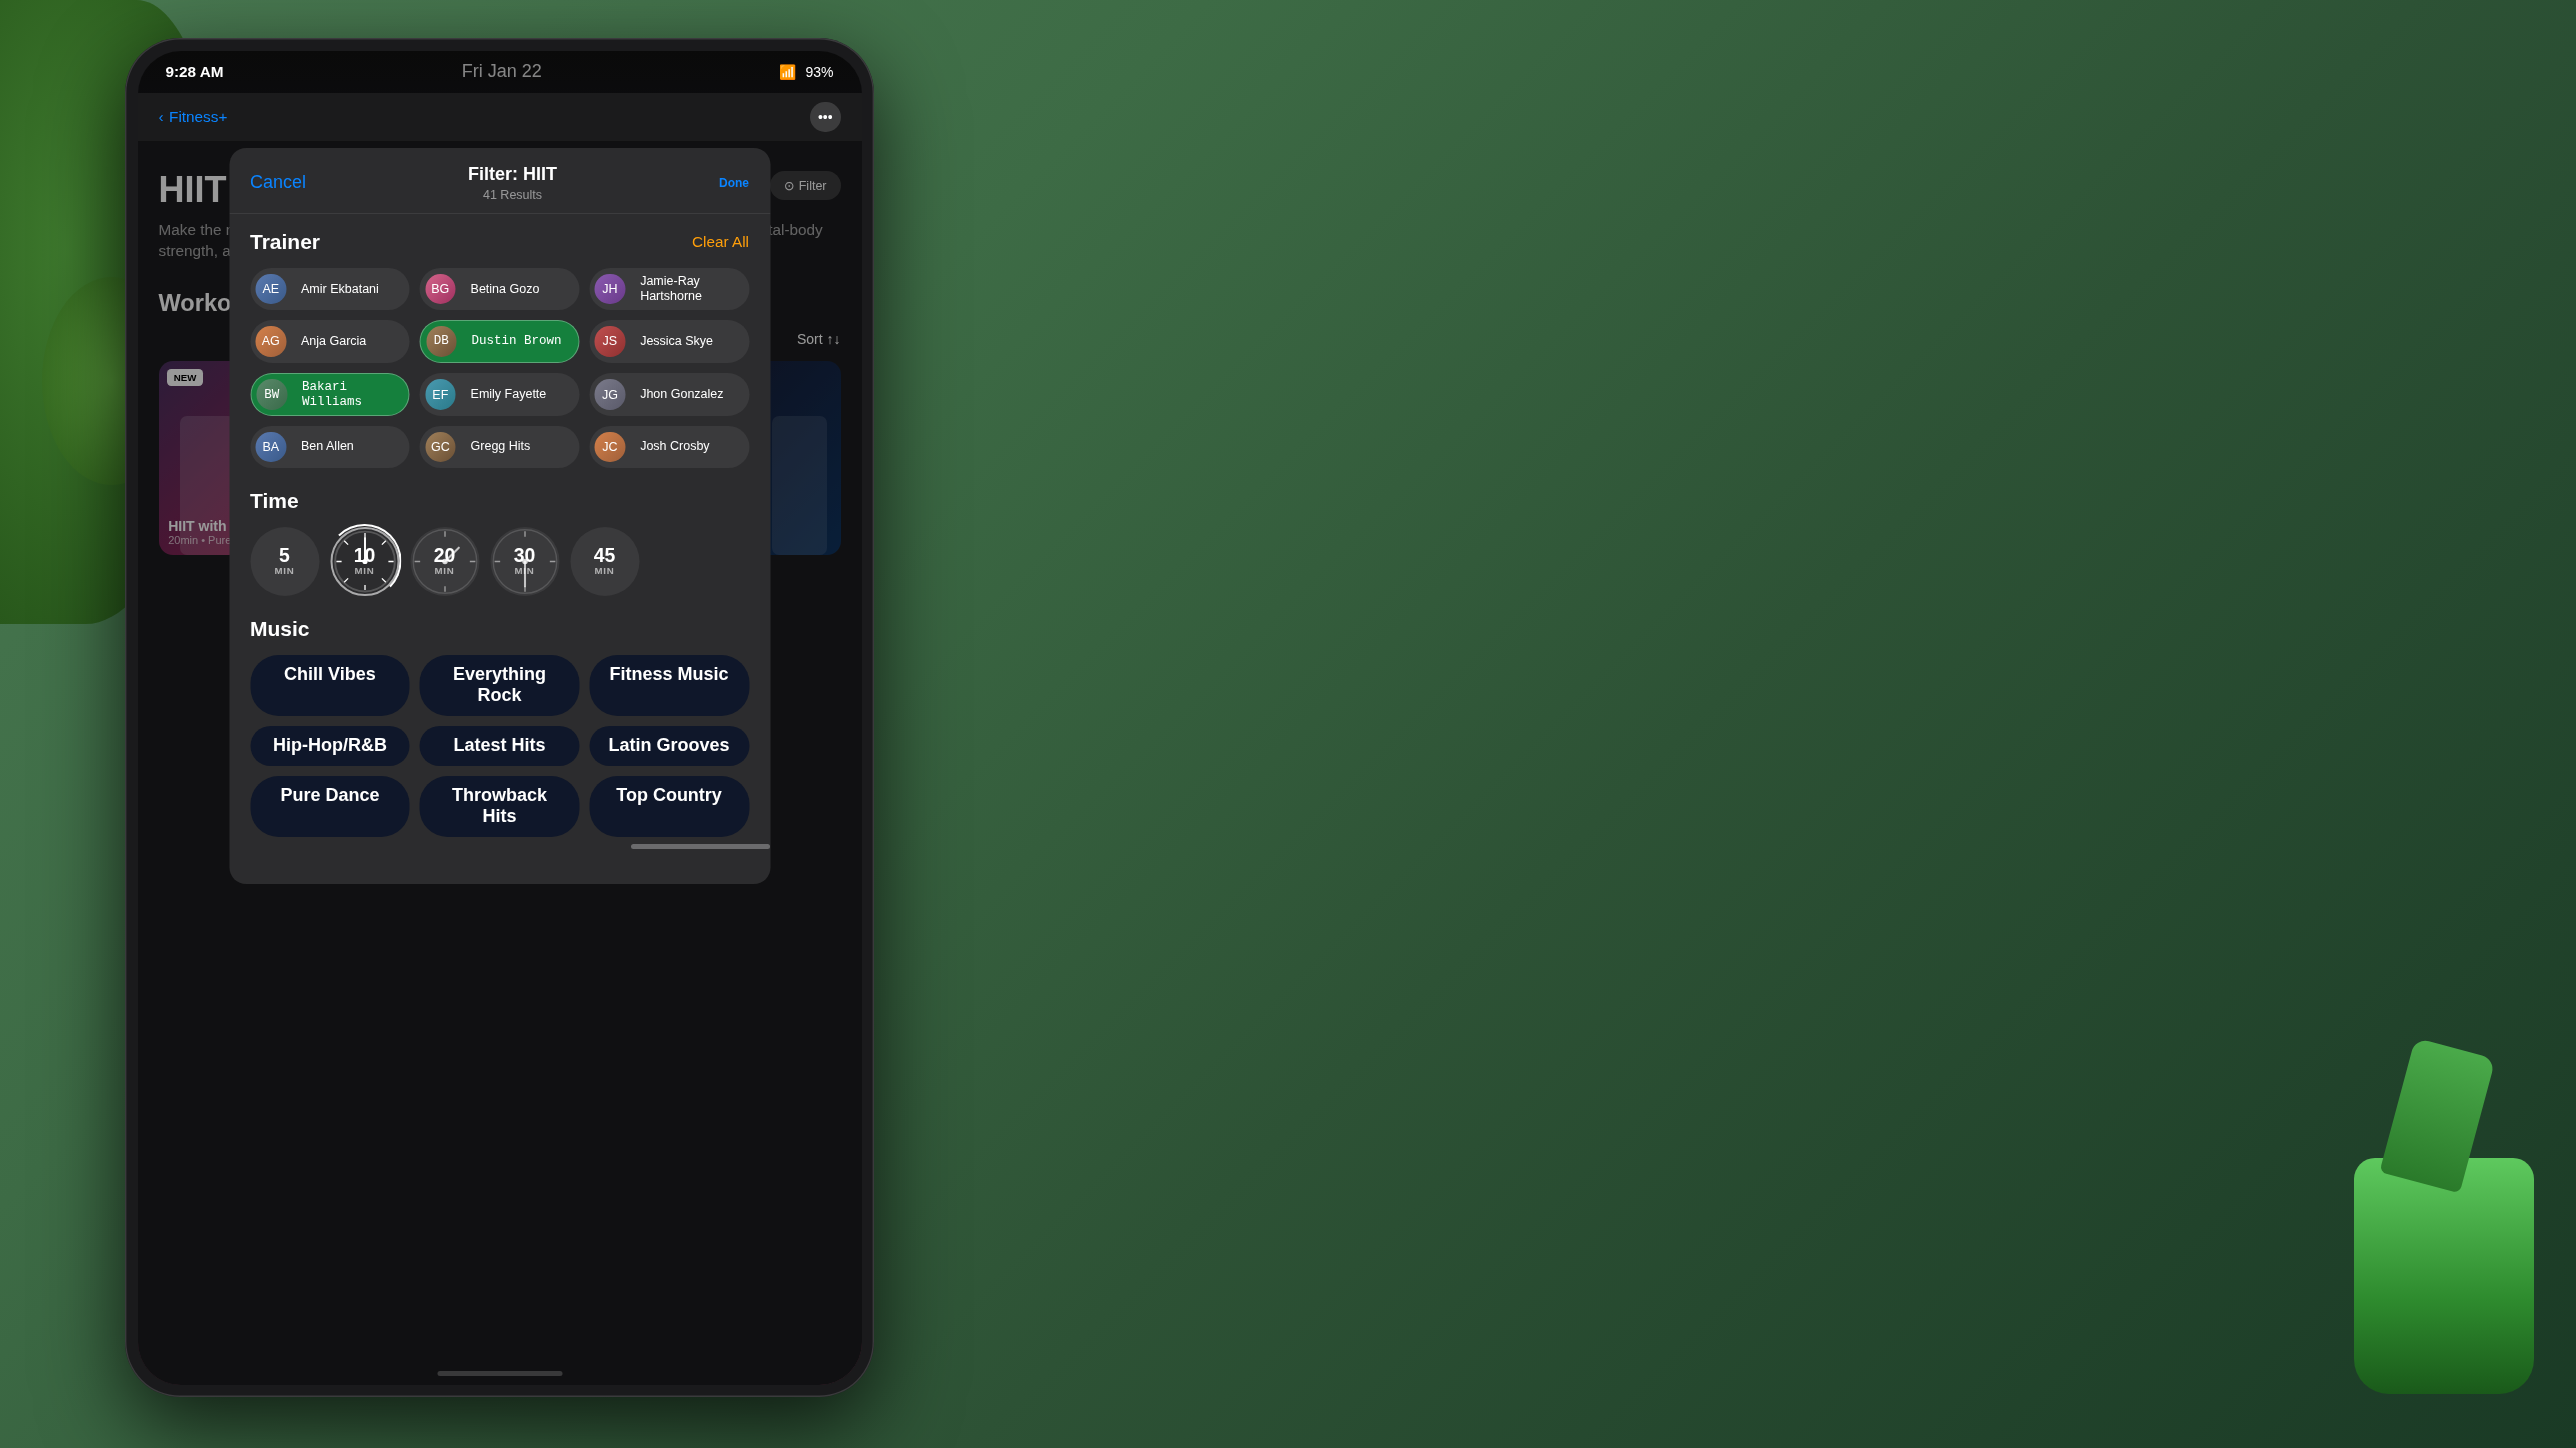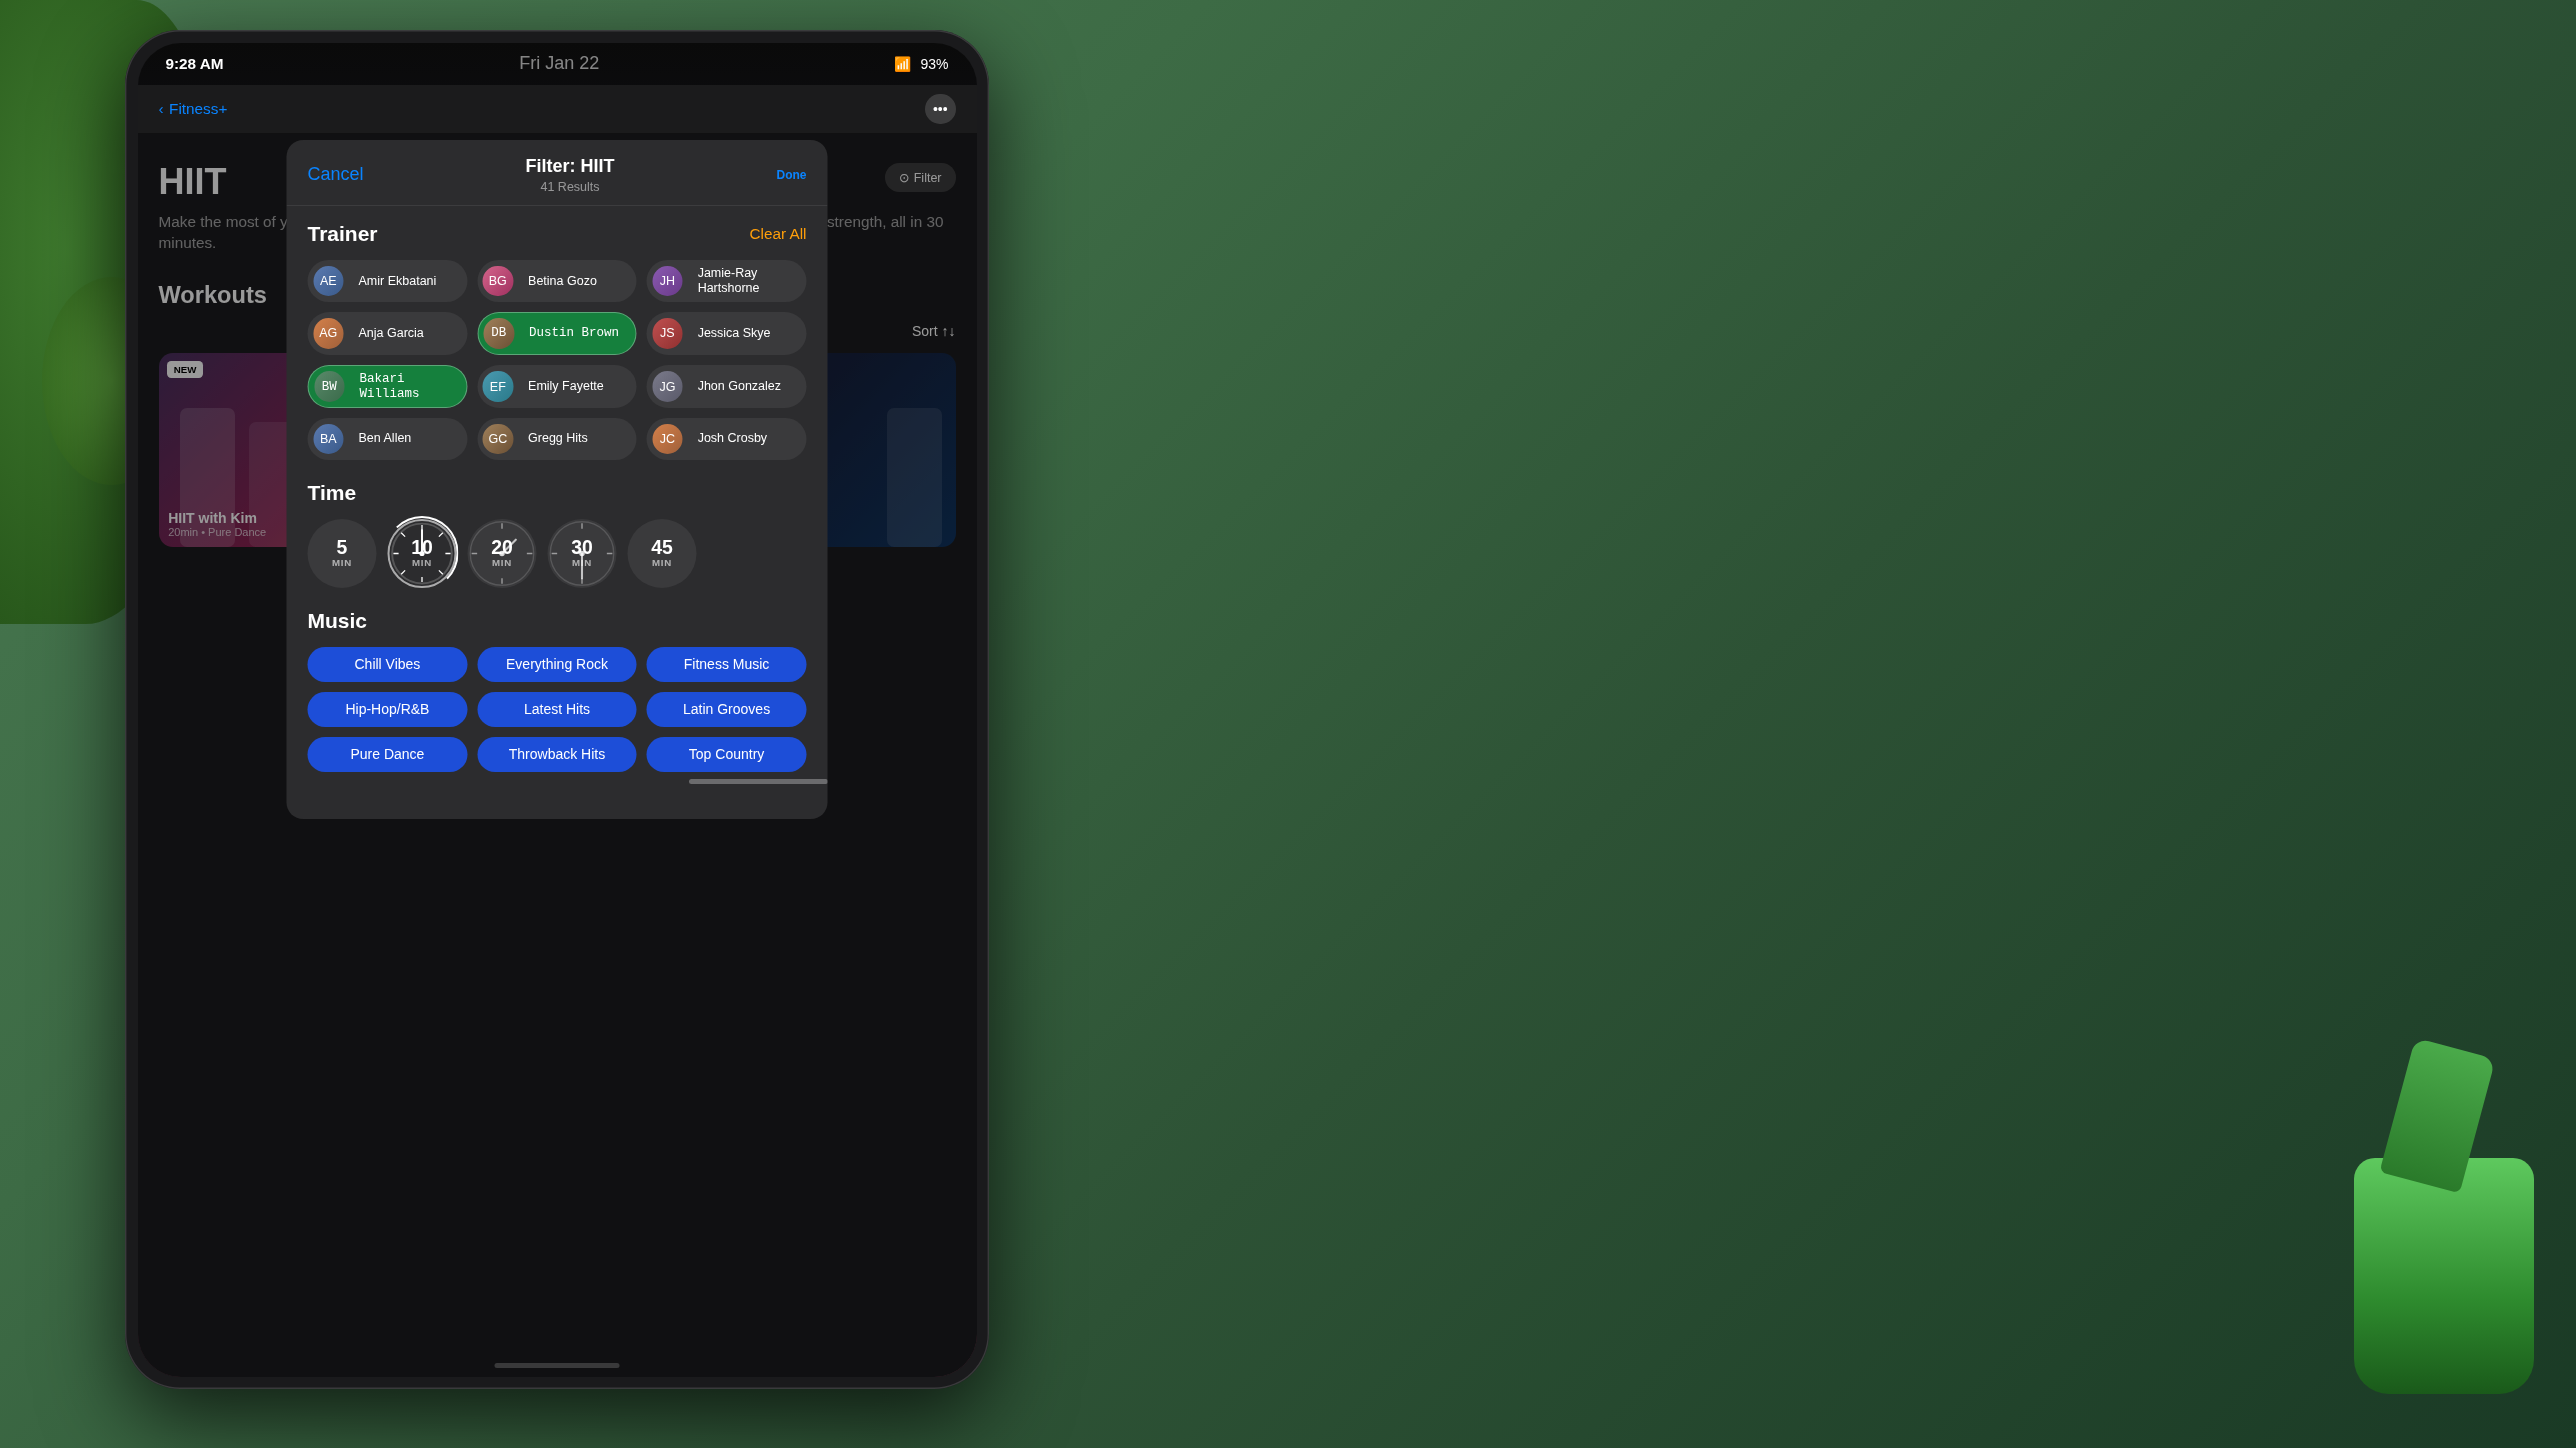--- a/index.html
+++ b/index.html
@@ -16,22 +16,22 @@
     .bg-scene {
       position: absolute;
       inset: 0;
       background: linear-gradient(135deg, #4a7a52 0%, #3d6b45 30%, #2d5235 60%, #1a3a25 100%);
     }
 
     
     .ipad {
       position: absolute;
       left: 125px;
-      top: 30px;
-      width: 864px;
+      top: 38px;
+      width: 749px;
       height: 1359px;
       background: #1a1a1c;
       border-radius: 55px;
       box-shadow: 0 28px 83px rgba(0,0,0,0.7), inset 0 0 0 1.4px #3a3a3c;
       overflow: hidden;
     }
 
     .ipad-screen {
       position: absolute;
       left: 12.5px;
@@ -369,26 +369,26 @@
     }
 
     
     .music-section {}
     .music-chips {
       display: grid;
       grid-template-columns: repeat(3, 1fr);
       gap: 9.7px;
     }
     .music-chip {
-      background: #1d4ed8;
+      background: #0f172a;
       border-radius: 28px;
       padding: 9.7px 14px;
       color: #fff;
-      font-size: 14px;
-      font-weight: 400;
+      font-size: 18px;
+      font-weight: 700;
       text-align: center;
       cursor: pointer;
     }
 
     
     .scroll-indicator {
       position: absolute;
       bottom: 21px;
       left: 50%;
       transform: translateX(-50%);

